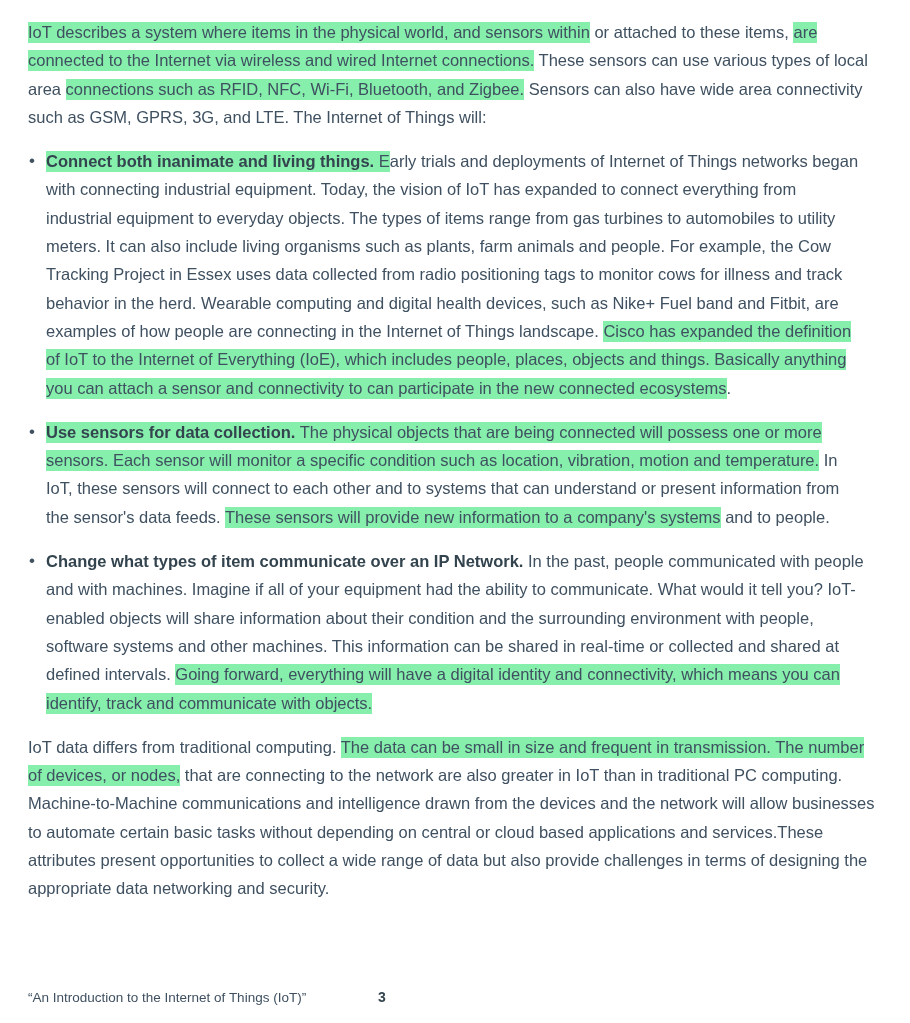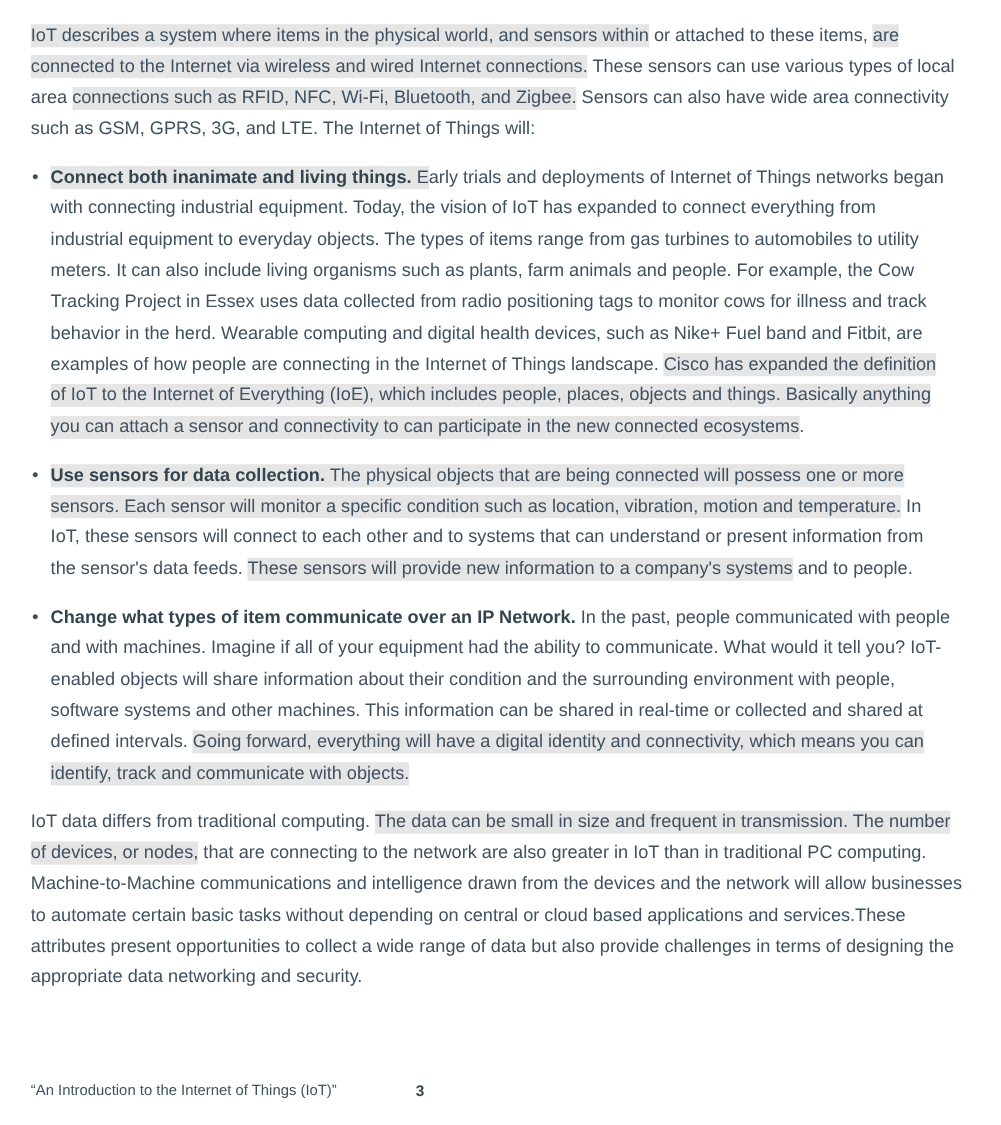--- a/index.html
+++ b/index.html
@@ -48,36 +48,36 @@
     top: 0;
     color: #3f5060;
     font-size: 17px;
     line-height: 28.3px;
   }
   .lead {
     font-weight: bold;
     color: #33444f;
   }
   mark.hl {
-    background: #e5e5e5;
+    background: #86efac;
     color: inherit;
     padding: 1px 0 2px 0;
     box-decoration-break: clone;
     -webkit-box-decoration-break: clone;
   }
   .footer {
     position: absolute;
     left: 28px;
     right: 28px;
     bottom: 18px;
     height: 22px;
     font-size: 13.5px;
     color: #3f5060;
     display: flex;
-    align-items: flex-start;
+    align-items: flex-end;
   }
   .footer-title {
     width: 350px;
   }
   .footer-copy {
     flex: 1;
   }
   .footer-page {
     font-weight: bold;
     font-size: 14px;

